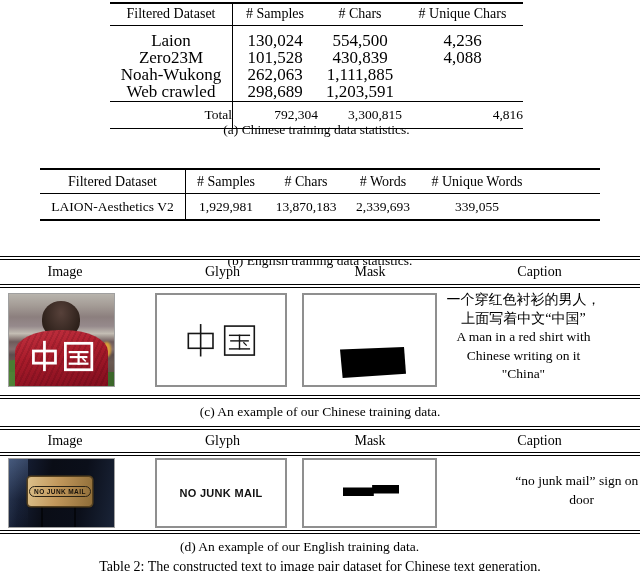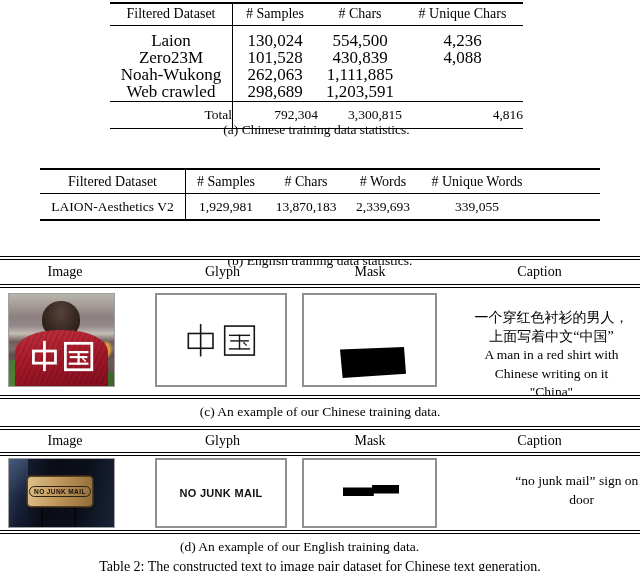--- a/index.html
+++ b/index.html
@@ -177,21 +177,21 @@
             <line x1="90" y1="20" x2="90" y2="42" stroke-width="2.3"></line>
             <line x1="97" y1="32" x2="101" y2="36" stroke-width="2"></line>
           </g>
         </svg>
       </div>
 
       <div class="box" style="left:302px;top:5px;width:135px;height:94px;">
         <div class="mask-shape-c"></div>
       </div>
 
-      <div class="cap-col" style="left:437px;top:20px;width:173px;padding-left:28px;">
+      <div class="cap-col" style="left:437px;top:2px;width:173px;">
         <div class="cap-zh">一个穿红色衬衫的男人，</div>
         <div class="cap-zh">上面写着中文“中国”</div>
         <div class="cap-en">A man in a red shirt with</div>
         <div class="cap-en">Chinese writing on it</div>
         <div class="cap-en">"China"</div>
       </div>
     </div>
     <div class="drule"></div>
   </div>
   <div class="caption" style="left:0;top:404px;width:640px;">(c) An example of our Chinese training data.</div>

